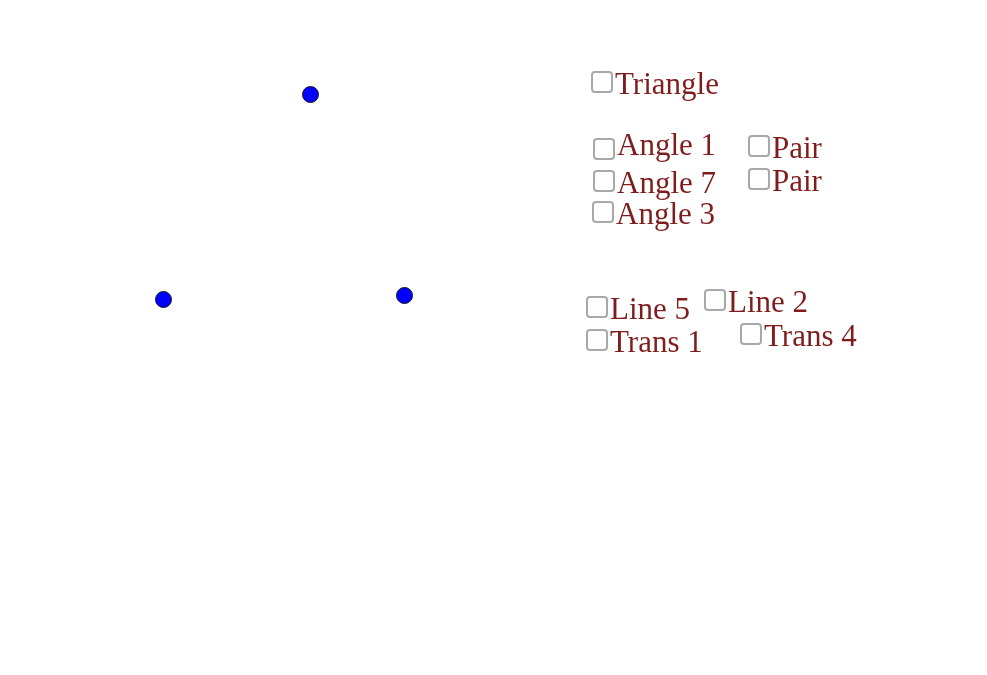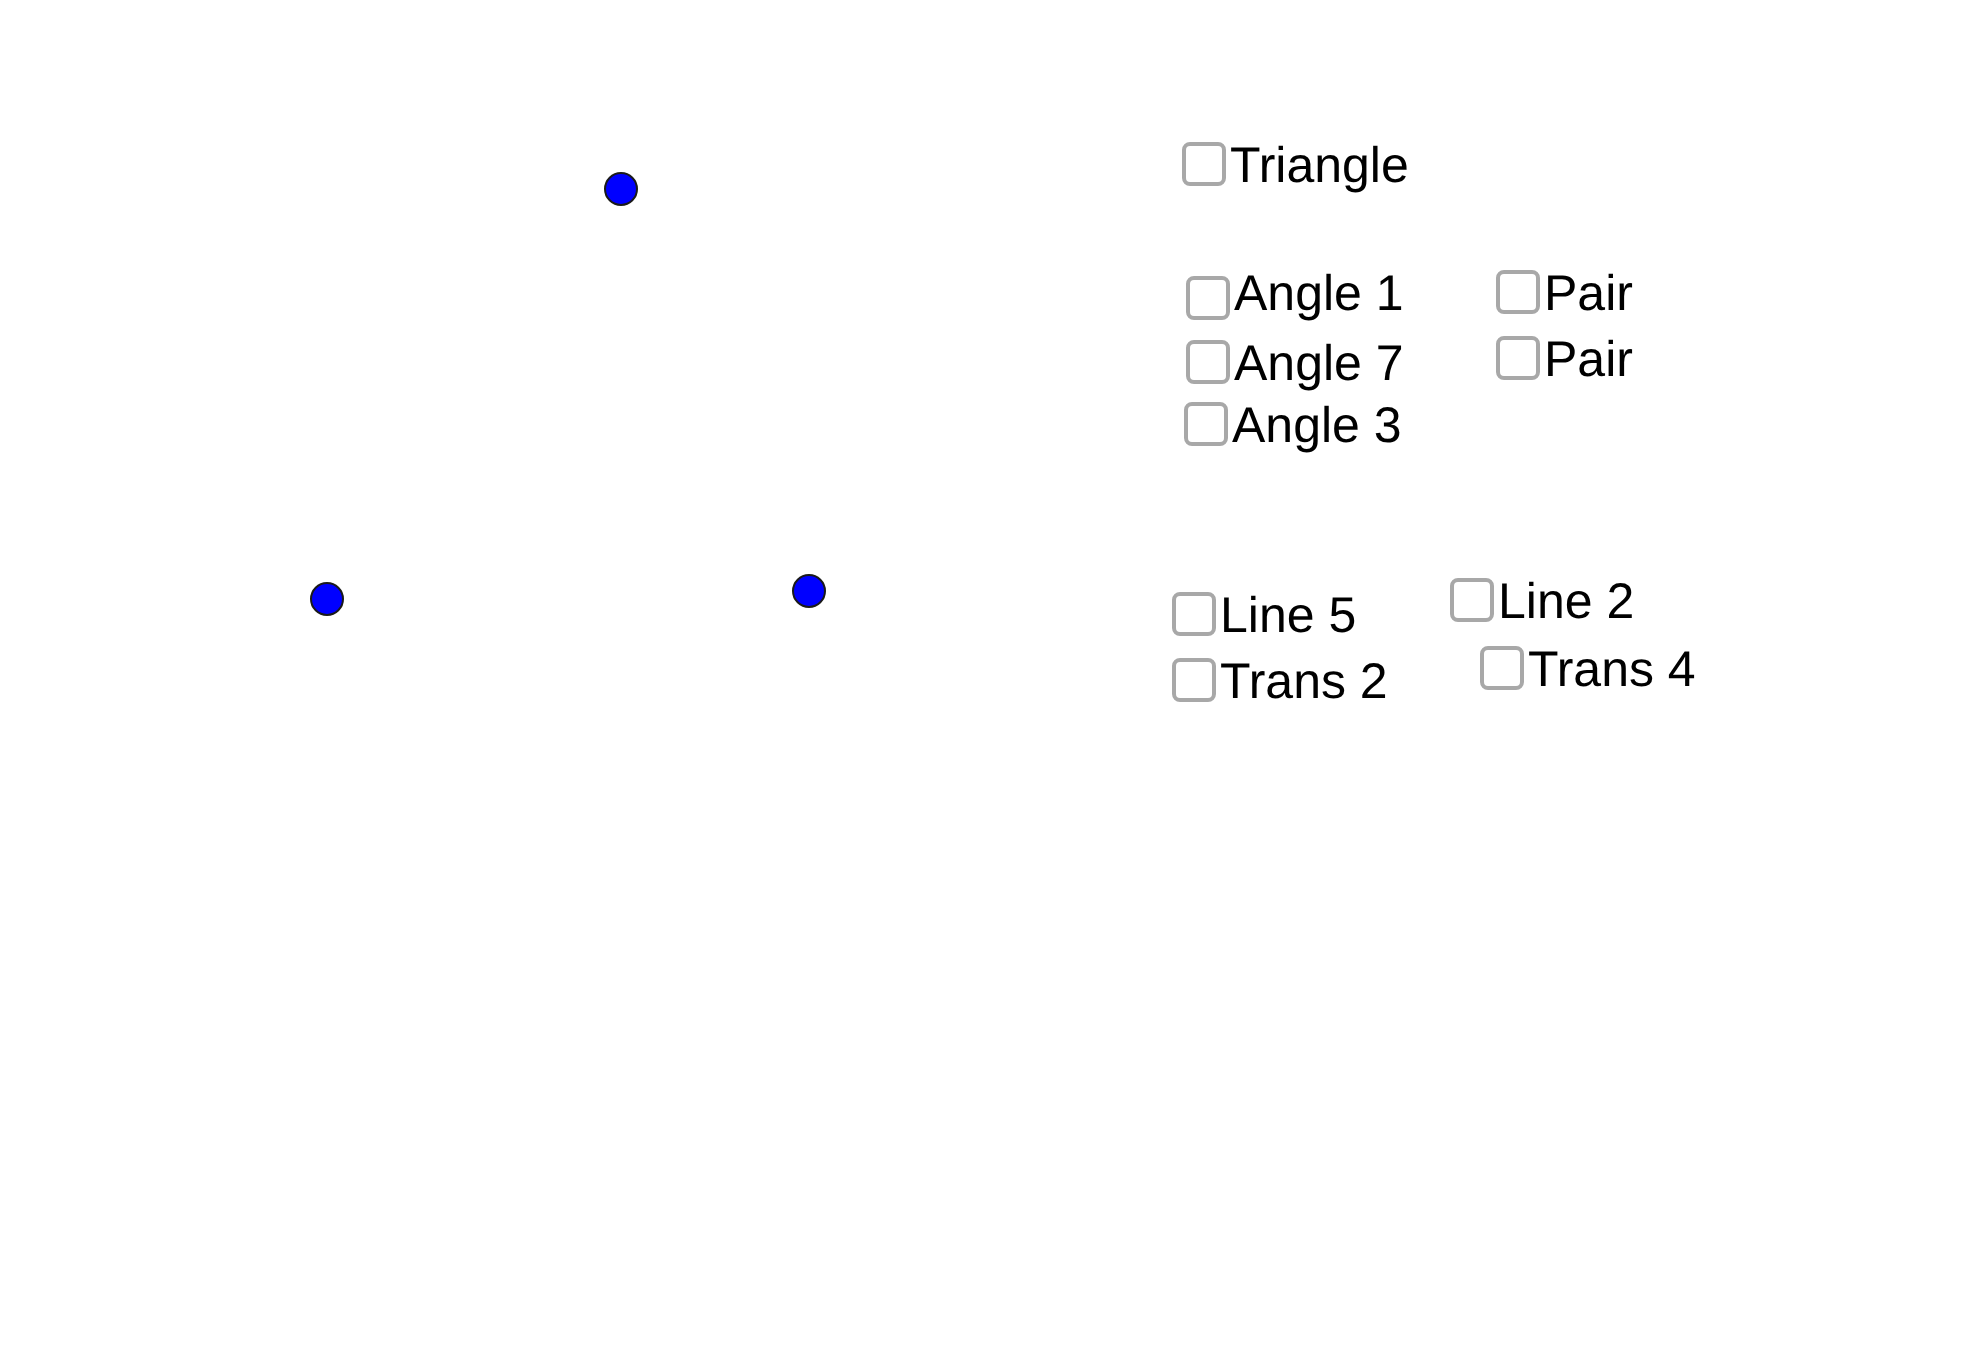--- a/index.html
+++ b/index.html
@@ -33,25 +33,26 @@
     width: 22px;
     height: 22px;
     box-sizing: border-box;
     border: 2px solid #a8a8a8;
     border-radius: 4px;
     background: #ffffff;
     flex: none;
     cursor: pointer;
   }
   .cb-label {
-    font-size: 25px;
+    font-size: 31px;
     line-height: 1;
-    color: #000000;
+    color: #7f1d1d;
     margin-left: 2px;
     padding-top: 2px;
+    font-family: Liberation Serif, serif;
   }
 </style>
 </head>
 <body>
 
 <div class="stage">
 
   <div id="points-layer">
       <div class="point" style="left: 301.5px; top: 85.5px; width: 17px; height: 17px; background: rgb(0, 0, 255); border-color: rgb(26, 26, 26);"></div>
       <div class="point" style="left: 154.5px; top: 290.5px; width: 17px; height: 17px; background: rgb(0, 0, 255); border-color: rgb(26, 26, 26);"></div>
@@ -88,24 +89,24 @@
     <span class="cb-label">Pair</span>
   </div>
 
   <div class="cb-item" style="left:586px; top:296px;">
     <span class="cb"></span>
     <span class="cb-label">Line 5</span>
   </div>
 
   <div class="cb-item" style="left:586px; top:329px;">
     <span class="cb"></span>
-    <span class="cb-label">Trans 2</span>
+    <span class="cb-label">Trans 1</span>
   </div>
 
-  <div class="cb-item" style="left:725px; top:289px;justify-content:space-between;">
+  <div class="cb-item" style="left:704px; top:289px;justify-content:space-between;">
     <span class="cb"></span>
     <span class="cb-label">Line 2</span>
   </div>
 
   <div class="cb-item" style="left:740px; top:323px;">
     <span class="cb"></span>
     <span class="cb-label">Trans 4</span>
   </div>
 
 </div>

